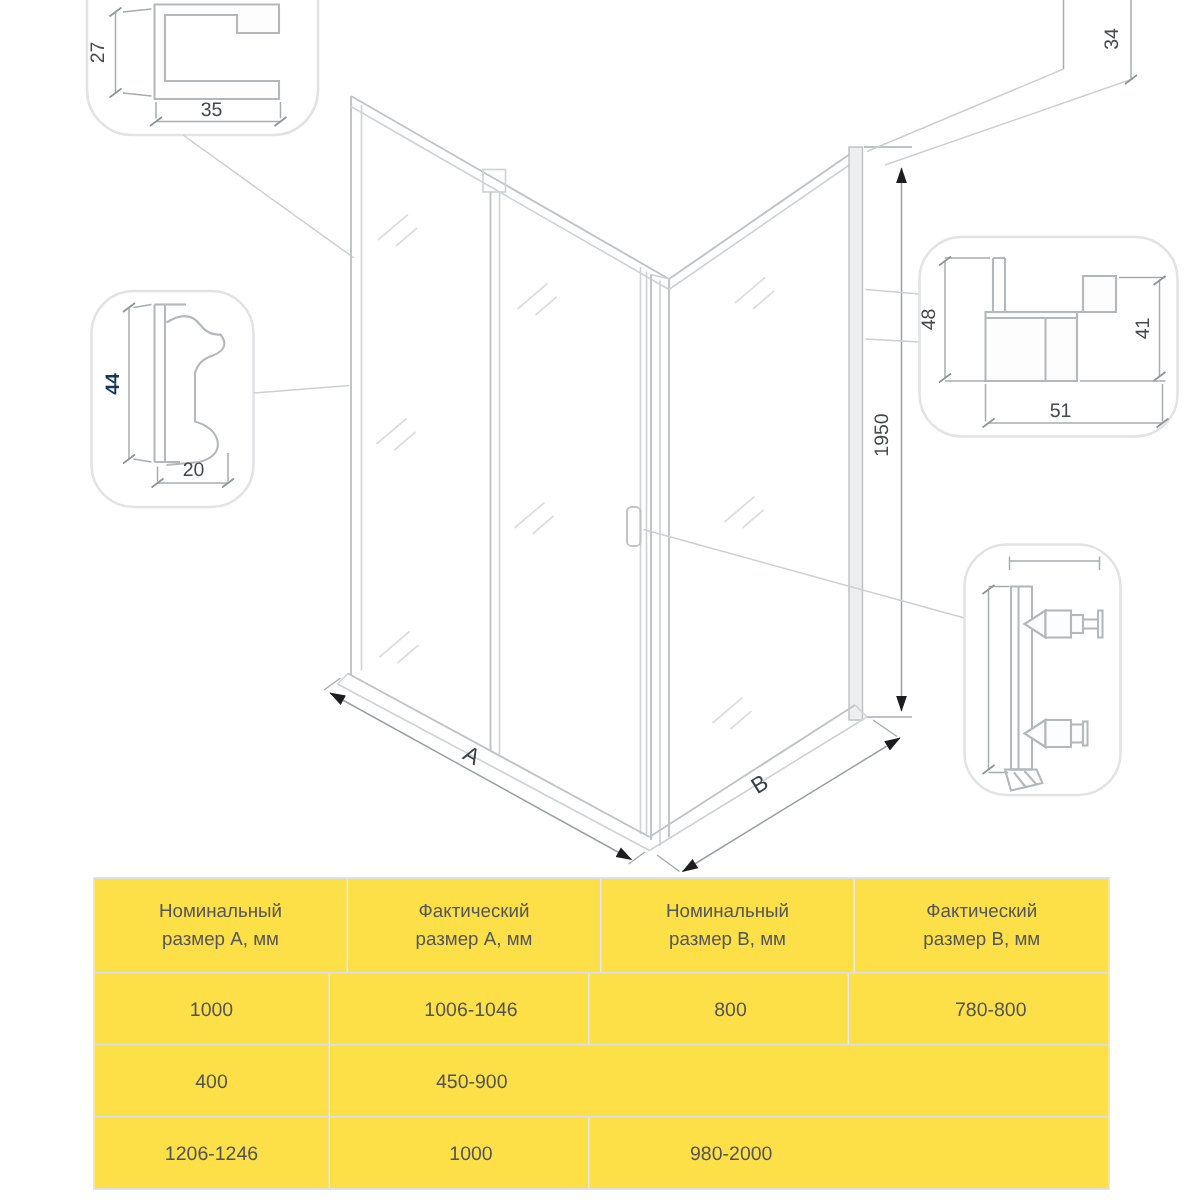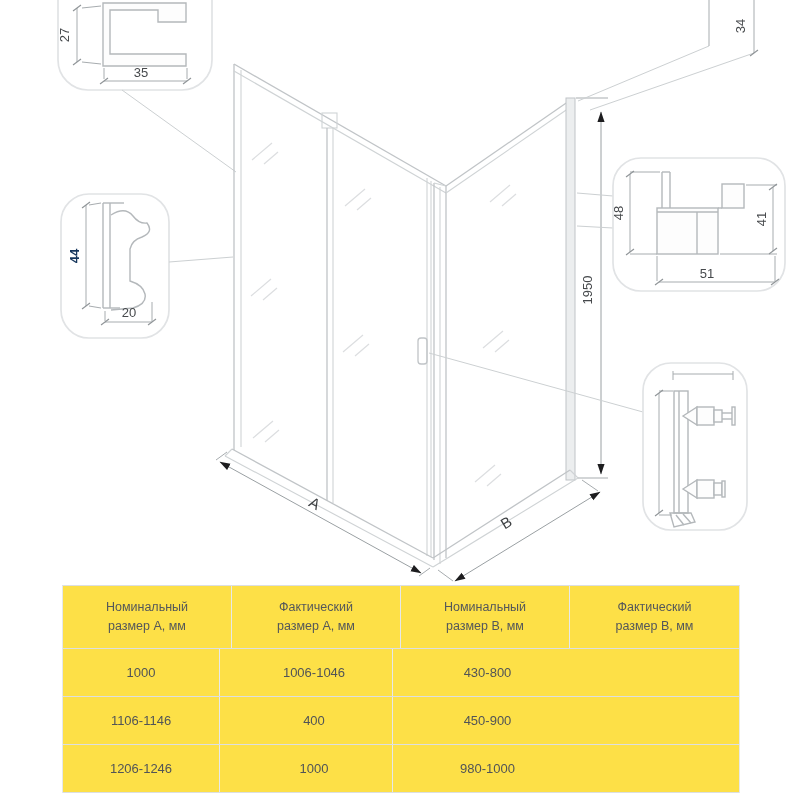--- a/index.html
+++ b/index.html
@@ -273,27 +273,27 @@
           <div>размер В, мм</div>
     </div>
     <div class="th">
       <div>Фактический</div>
           <div>размер В, мм</div>
     </div>
   </div>
   <div class="trow data">
     <div class="td">1000</div>
     <div class="td">1006-1046</div>
-    <div class="td">430-800</div>
+    <div class="td">800</div>
+    <div class="td">780-800</div>
   </div>
   <div class="trow data">
-    <div class="td">1106-1146</div>
     <div class="td">400</div>
     <div class="td">450-900</div>
   </div>
   <div class="trow data">
     <div class="td">1206-1246</div>
     <div class="td">1000</div>
-    <div class="td">980-1000</div>
+    <div class="td">980-2000</div>
   </div>
 </div>
 
 </div>
 
 </body></html>

